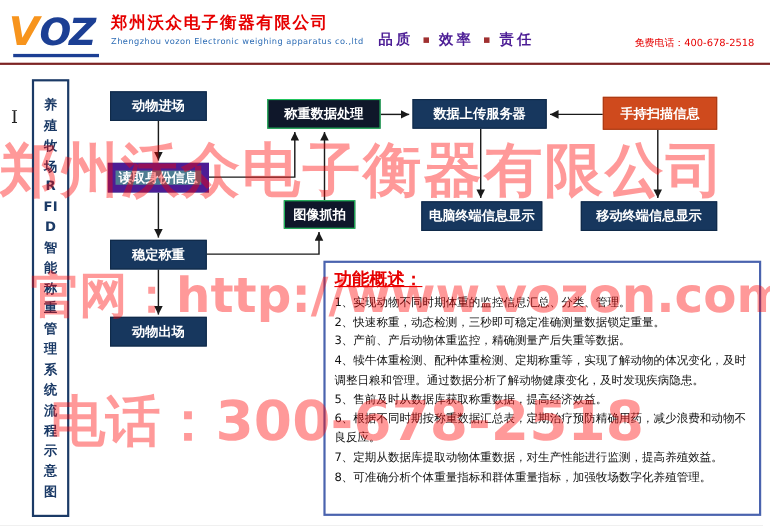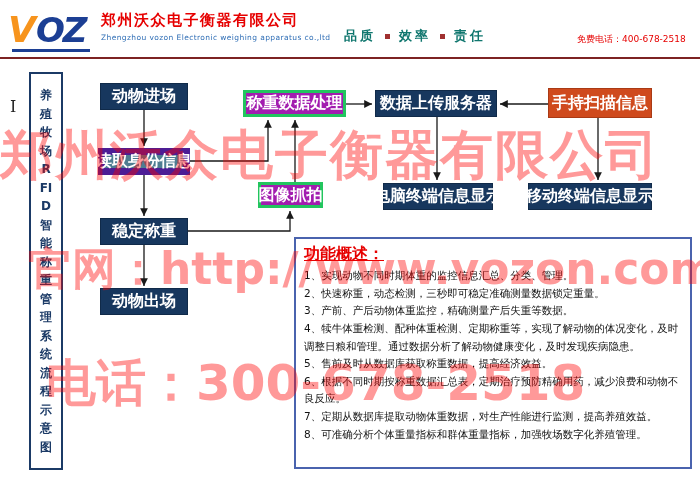--- a/index.html
+++ b/index.html
@@ -8,33 +8,33 @@
   .page { position:relative; width:700px; height:478px; background:#ffffff; overflow:hidden; margin:0 auto; }
 
   
   .logo { position:absolute; left:8px; top:6px; width:90px; height:48px; display:flex; align-items:center; z-index:2; }
   .logo-v { font-size:36px; font-weight:bold; font-style:italic; color:#f7941d; line-height:1; }
   .logo-oz { font-size:34px; font-weight:bold; font-style:italic; color:#1c3f94; line-height:1; letter-spacing:-2px; }
   .logo-bar { position:absolute; left:4px; bottom:2px; width:78px; height:3px; background:#1c3f94; }
   .company-name { position:absolute; left:101px; top:11px; font-size:15px; font-weight:bold; color:#e60000; letter-spacing:1.5px; z-index:2; white-space:nowrap; }
   .company-en { position:absolute; left:101px; top:33px; font-size:7.5px; color:#2e6db5; letter-spacing:0.4px; z-index:2; white-space:nowrap; }
   .slogan { position:absolute; left:344px; top:27px; display:flex; align-items:center; gap:9px; z-index:2; }
-  .slogan-word { font-size:13px; font-weight:bold; color:#0f766e; letter-spacing:3px; white-space:nowrap; }
+  .slogan-word { font-size:13px; font-weight:bold; color:#4c1d95; letter-spacing:3px; white-space:nowrap; }
   .slogan-sep { width:5px; height:5px; background:#a03030; }
   .phone { position:absolute; left:577px; top:33px; font-size:9px; color:#e60000; z-index:2; white-space:nowrap; }
   .header-divider { position:absolute; left:0; top:57px; width:700px; height:2px; background:#7d2323; z-index:2; }
 
   
   .sidebar { position:absolute; left:29px; top:72px; width:34px; height:398px; border:2px solid #1b3a66; display:flex; align-items:center; justify-content:center; z-index:2; background:#fff; }
   .sidebar-inner { width:15px; font-size:12px; font-weight:bold; color:#1b3a66; word-break:break-all; line-height:18.5px; text-align:center; }
 
   
-  .node { position:absolute; display:flex; align-items:center; justify-content:center; color:#ffffff; font-weight:bold; font-size:16px; white-space:nowrap; z-index:2; }
+  .node { position:absolute; display:flex; align-items:center; justify-content:center; color:#ffffff; font-weight:bold; font-size:12px; white-space:nowrap; z-index:2; }
   .navy  { background:#17375e; border:1px solid #102a49; }
-  .slate { background:#a21caf; border:3px solid #22c55e; }
+  .slate { background:#0f172a; border:1px solid #22c55e; }
   .teal  { background:#4e7d92; border:7px solid #4c1d95; }
   .orange{ background:#cf4a1d; border:1px solid #a93a15; }
 
   .arrows { position:absolute; left:0; top:0; z-index:1; }
   .ln { stroke:#1a1a1a; stroke-width:1.3; fill:none; }
 
   
   .feature-box { position:absolute; left:294px; top:237px; width:398px; height:232px; border:2px solid #4a63ae; background:#ffffff; padding:5px 8px 4px 8px; z-index:3; }
   .feature-title { font-size:16px; font-weight:bold; color:#e60000; text-decoration:underline; margin-bottom:2px; }
   .feat-item { font-size:10.5px; line-height:1.68; color:#111111; }

